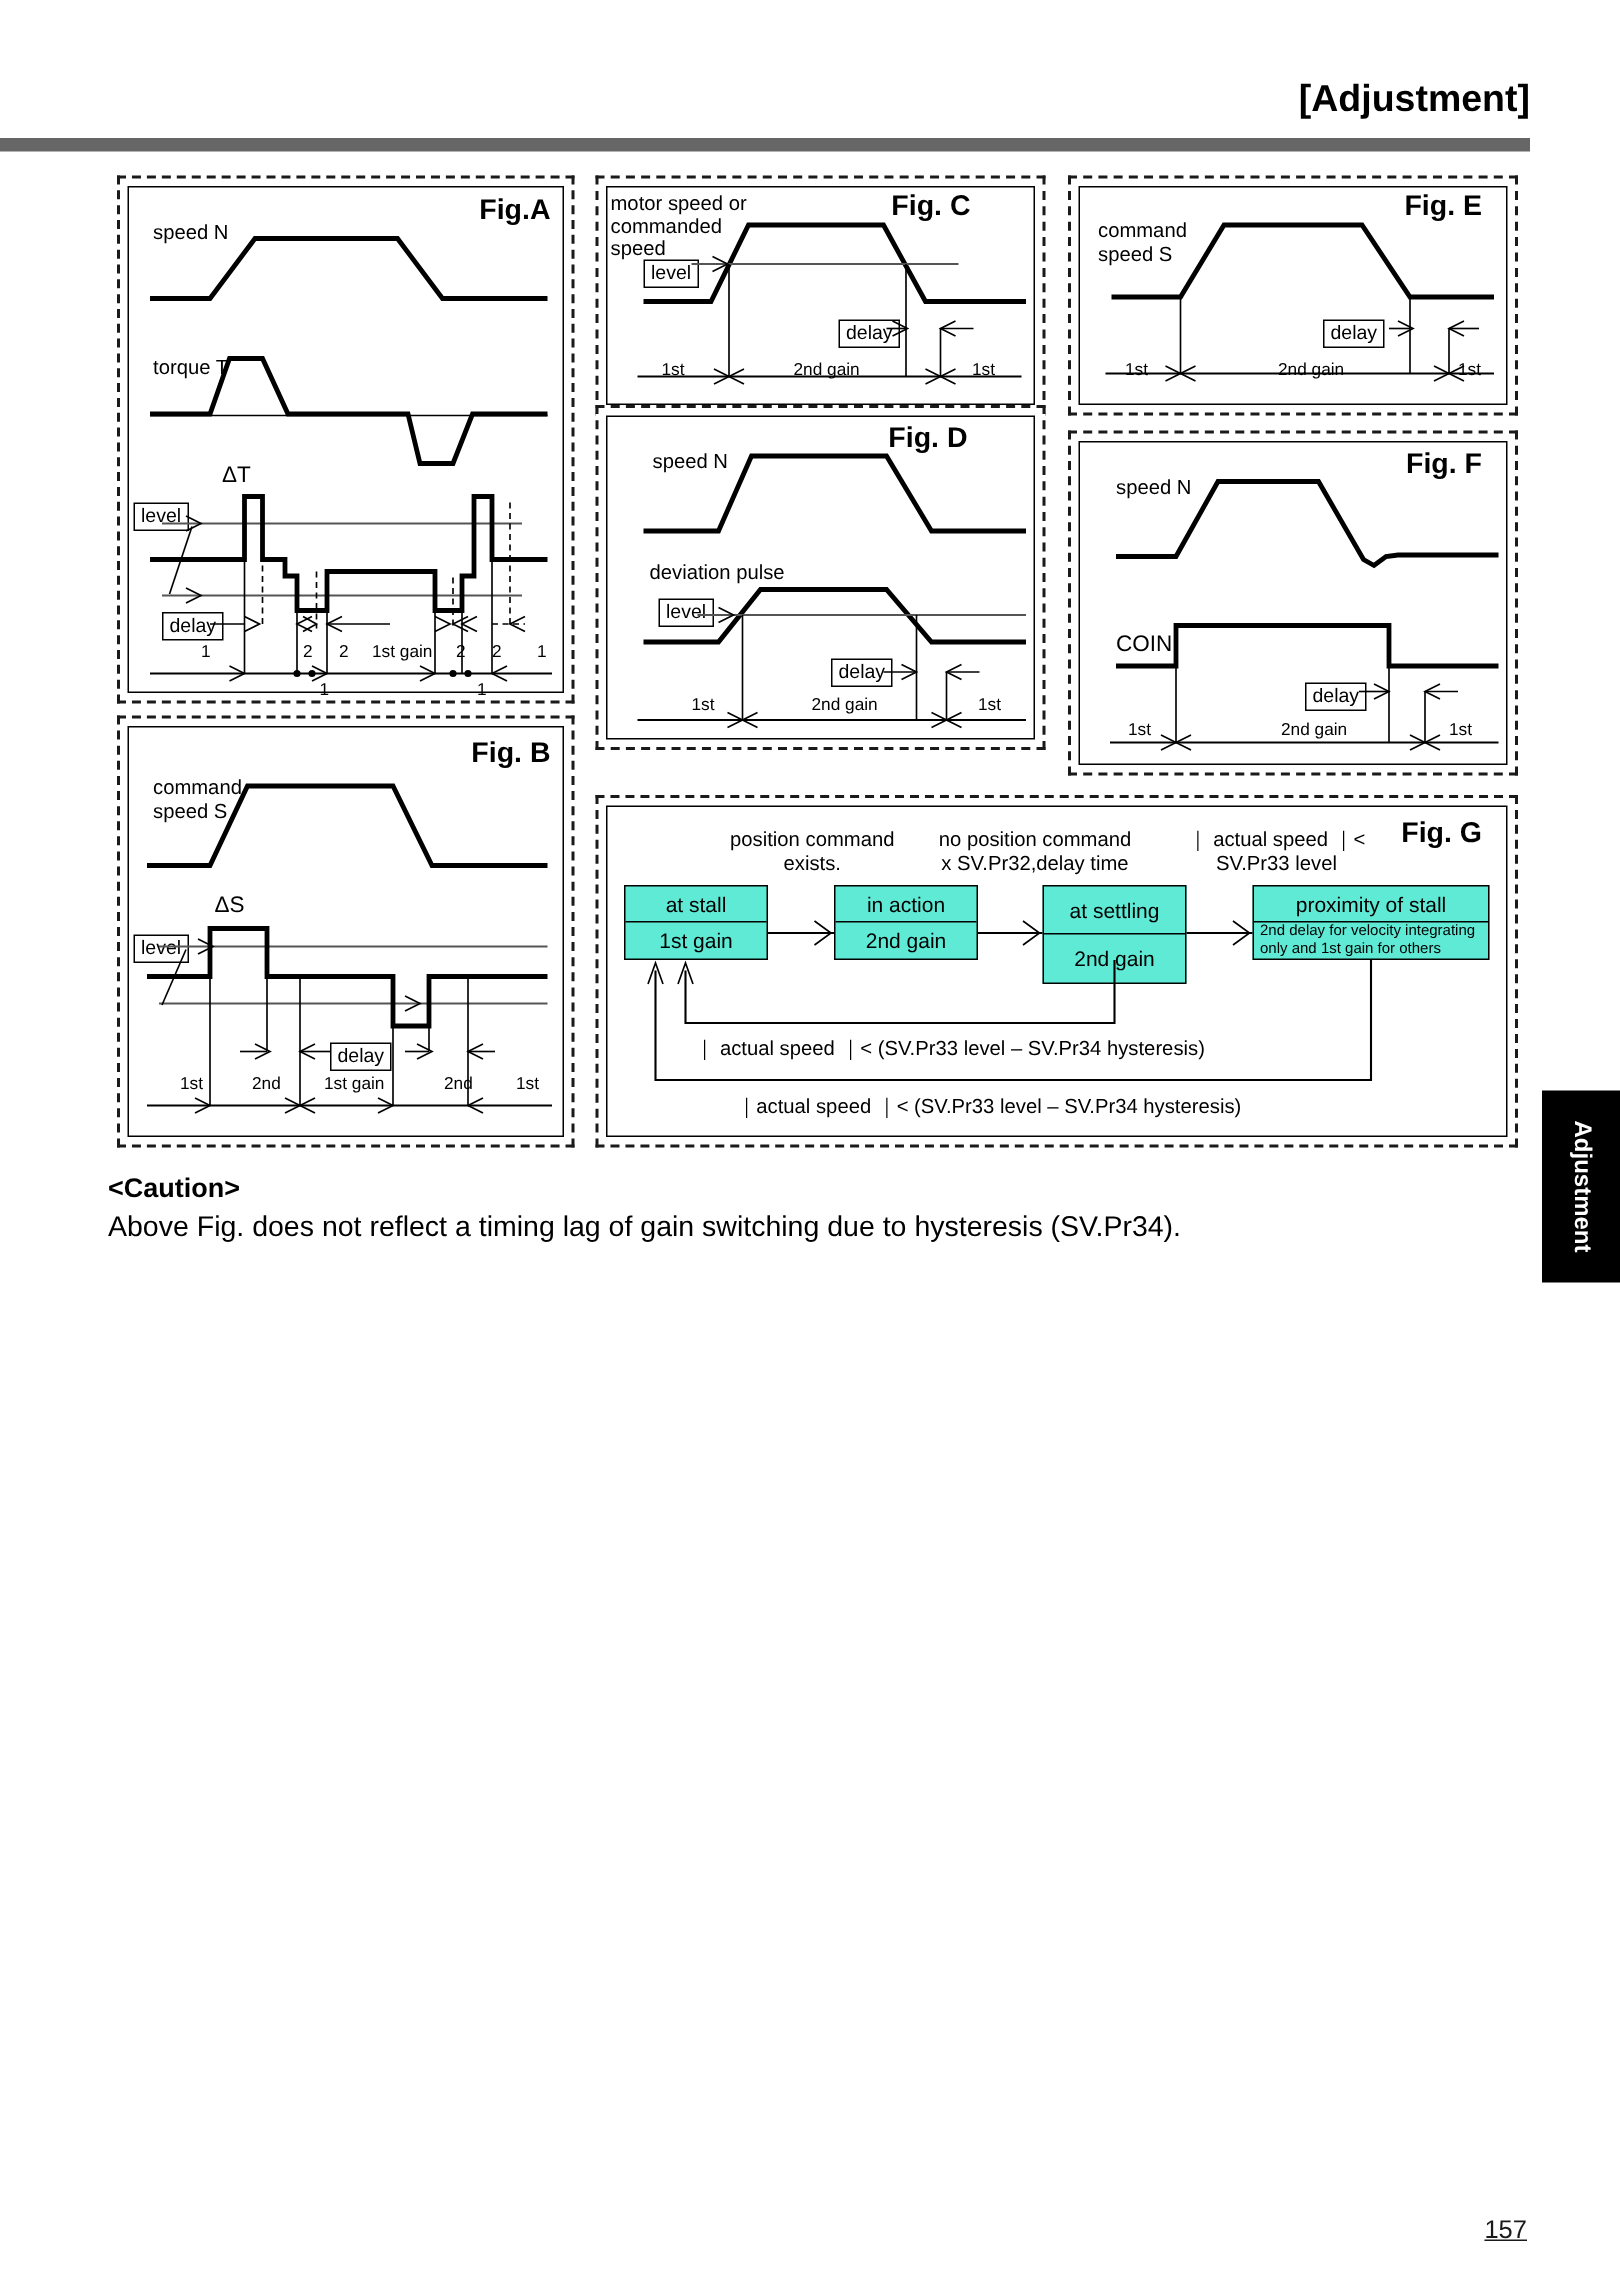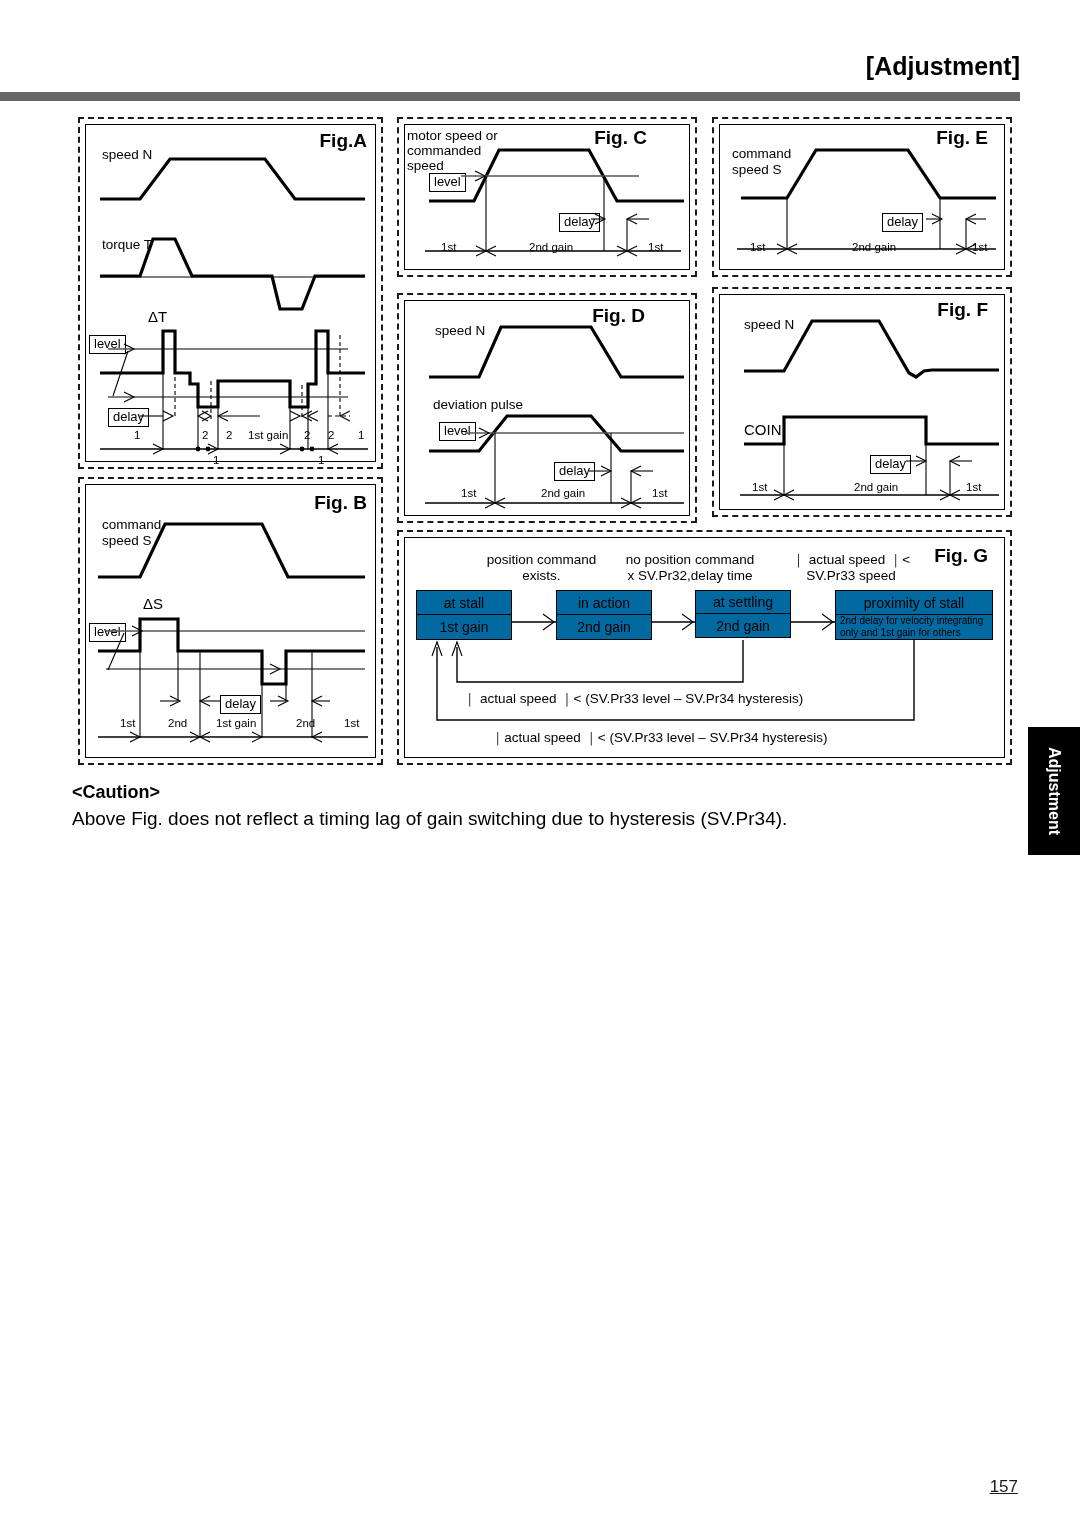--- a/index.html
+++ b/index.html
@@ -136,21 +136,21 @@
     font-size: 17px;
     color: #1a1a1a;
     text-decoration: underline;
   }
 
   
   .gnode {
     position: absolute;
     border: 1.5px solid #000;
     box-sizing: border-box;
-    background: #0369a1;
+    background: #5eead4;
   }
   .gnode .top {
     height: 50%;
     display: flex; align-items: center; justify-content: center;
     border-bottom: 1.5px solid #000;
     font-size: 14px;
     box-sizing: border-box;
   }
   .gnode .bot {
     height: 50%;
@@ -358,21 +358,21 @@
       <line class="thin" x1="228" y1="100" x2="250" y2="100"></line>
 
       <line class="axis" x1="26" y1="132" x2="282" y2="132"></line>
       <polyline class="thin" points="77,127 87,132 77,137"></polyline>
       <polyline class="thin" points="97,127 87,132 97,137"></polyline>
       <polyline class="thin" points="218,127 228,132 218,137"></polyline>
       <polyline class="thin" points="238,127 228,132 238,137"></polyline>
     </svg>
   </div>
 
-  <div class="panel" style="left:397px; top:293px; width:300px; height:230px;">
+  <div class="panel" style="left:397px; top:270px; width:300px; height:230px;">
     <div class="panel-inner"></div>
 
     <div class="fig-label" style="right:50px; top:10px;">Fig. D</div>
 
     <div class="lbl" style="left:36px; top:28px;">speed N</div>
     <div class="lbl" style="left:34px; top:102px;">deviation pulse</div>
 
     <div class="boxlbl" style="left:40px; top:127px;">level</div>
     <div class="boxlbl" style="left:155px; top:167px;">delay</div>
 
@@ -486,32 +486,32 @@
     <div class="gcond" style="left:55px; top:20px; width:175px;">
       <div>position command</div>
       <div>exists.</div>
     </div>
     <div class="gcond" style="left:196px; top:20px; width:190px;">
       <div>no position command</div>
       <div>x SV.Pr32,delay time</div>
     </div>
     <div class="gcond" style="left:372px; top:20px; width:160px;">
       <div>｜ actual speed ｜&lt;</div>
-      <div>SV.Pr33 speed</div>
+      <div>SV.Pr33 level</div>
     </div>
 
     <div class="gnode" style="left:17px; top:58px; width:96px; height:50px;">
       <div class="top">at stall</div>
       <div class="bot">1st gain</div>
     </div>
     <div class="gnode" style="left:157px; top:58px; width:96px; height:50px;">
       <div class="top">in action</div>
       <div class="bot">2nd gain</div>
     </div>
-    <div class="gnode" style="left:296px; top:58px; width:96px; height:48px;">
+    <div class="gnode" style="left:296px; top:58px; width:96px; height:66px;">
       <div class="top">at settling</div>
       <div class="bot">2nd gain</div>
     </div>
     <div class="gnode" style="left:436px; top:58px; width:158px; height:50px;">
       <div class="top">proximity of stall</div>
       <div class="bot small">
         <div>
           <div>2nd delay for velocity integrating</div>
           <div>only and 1st gain for others</div>
         </div>

